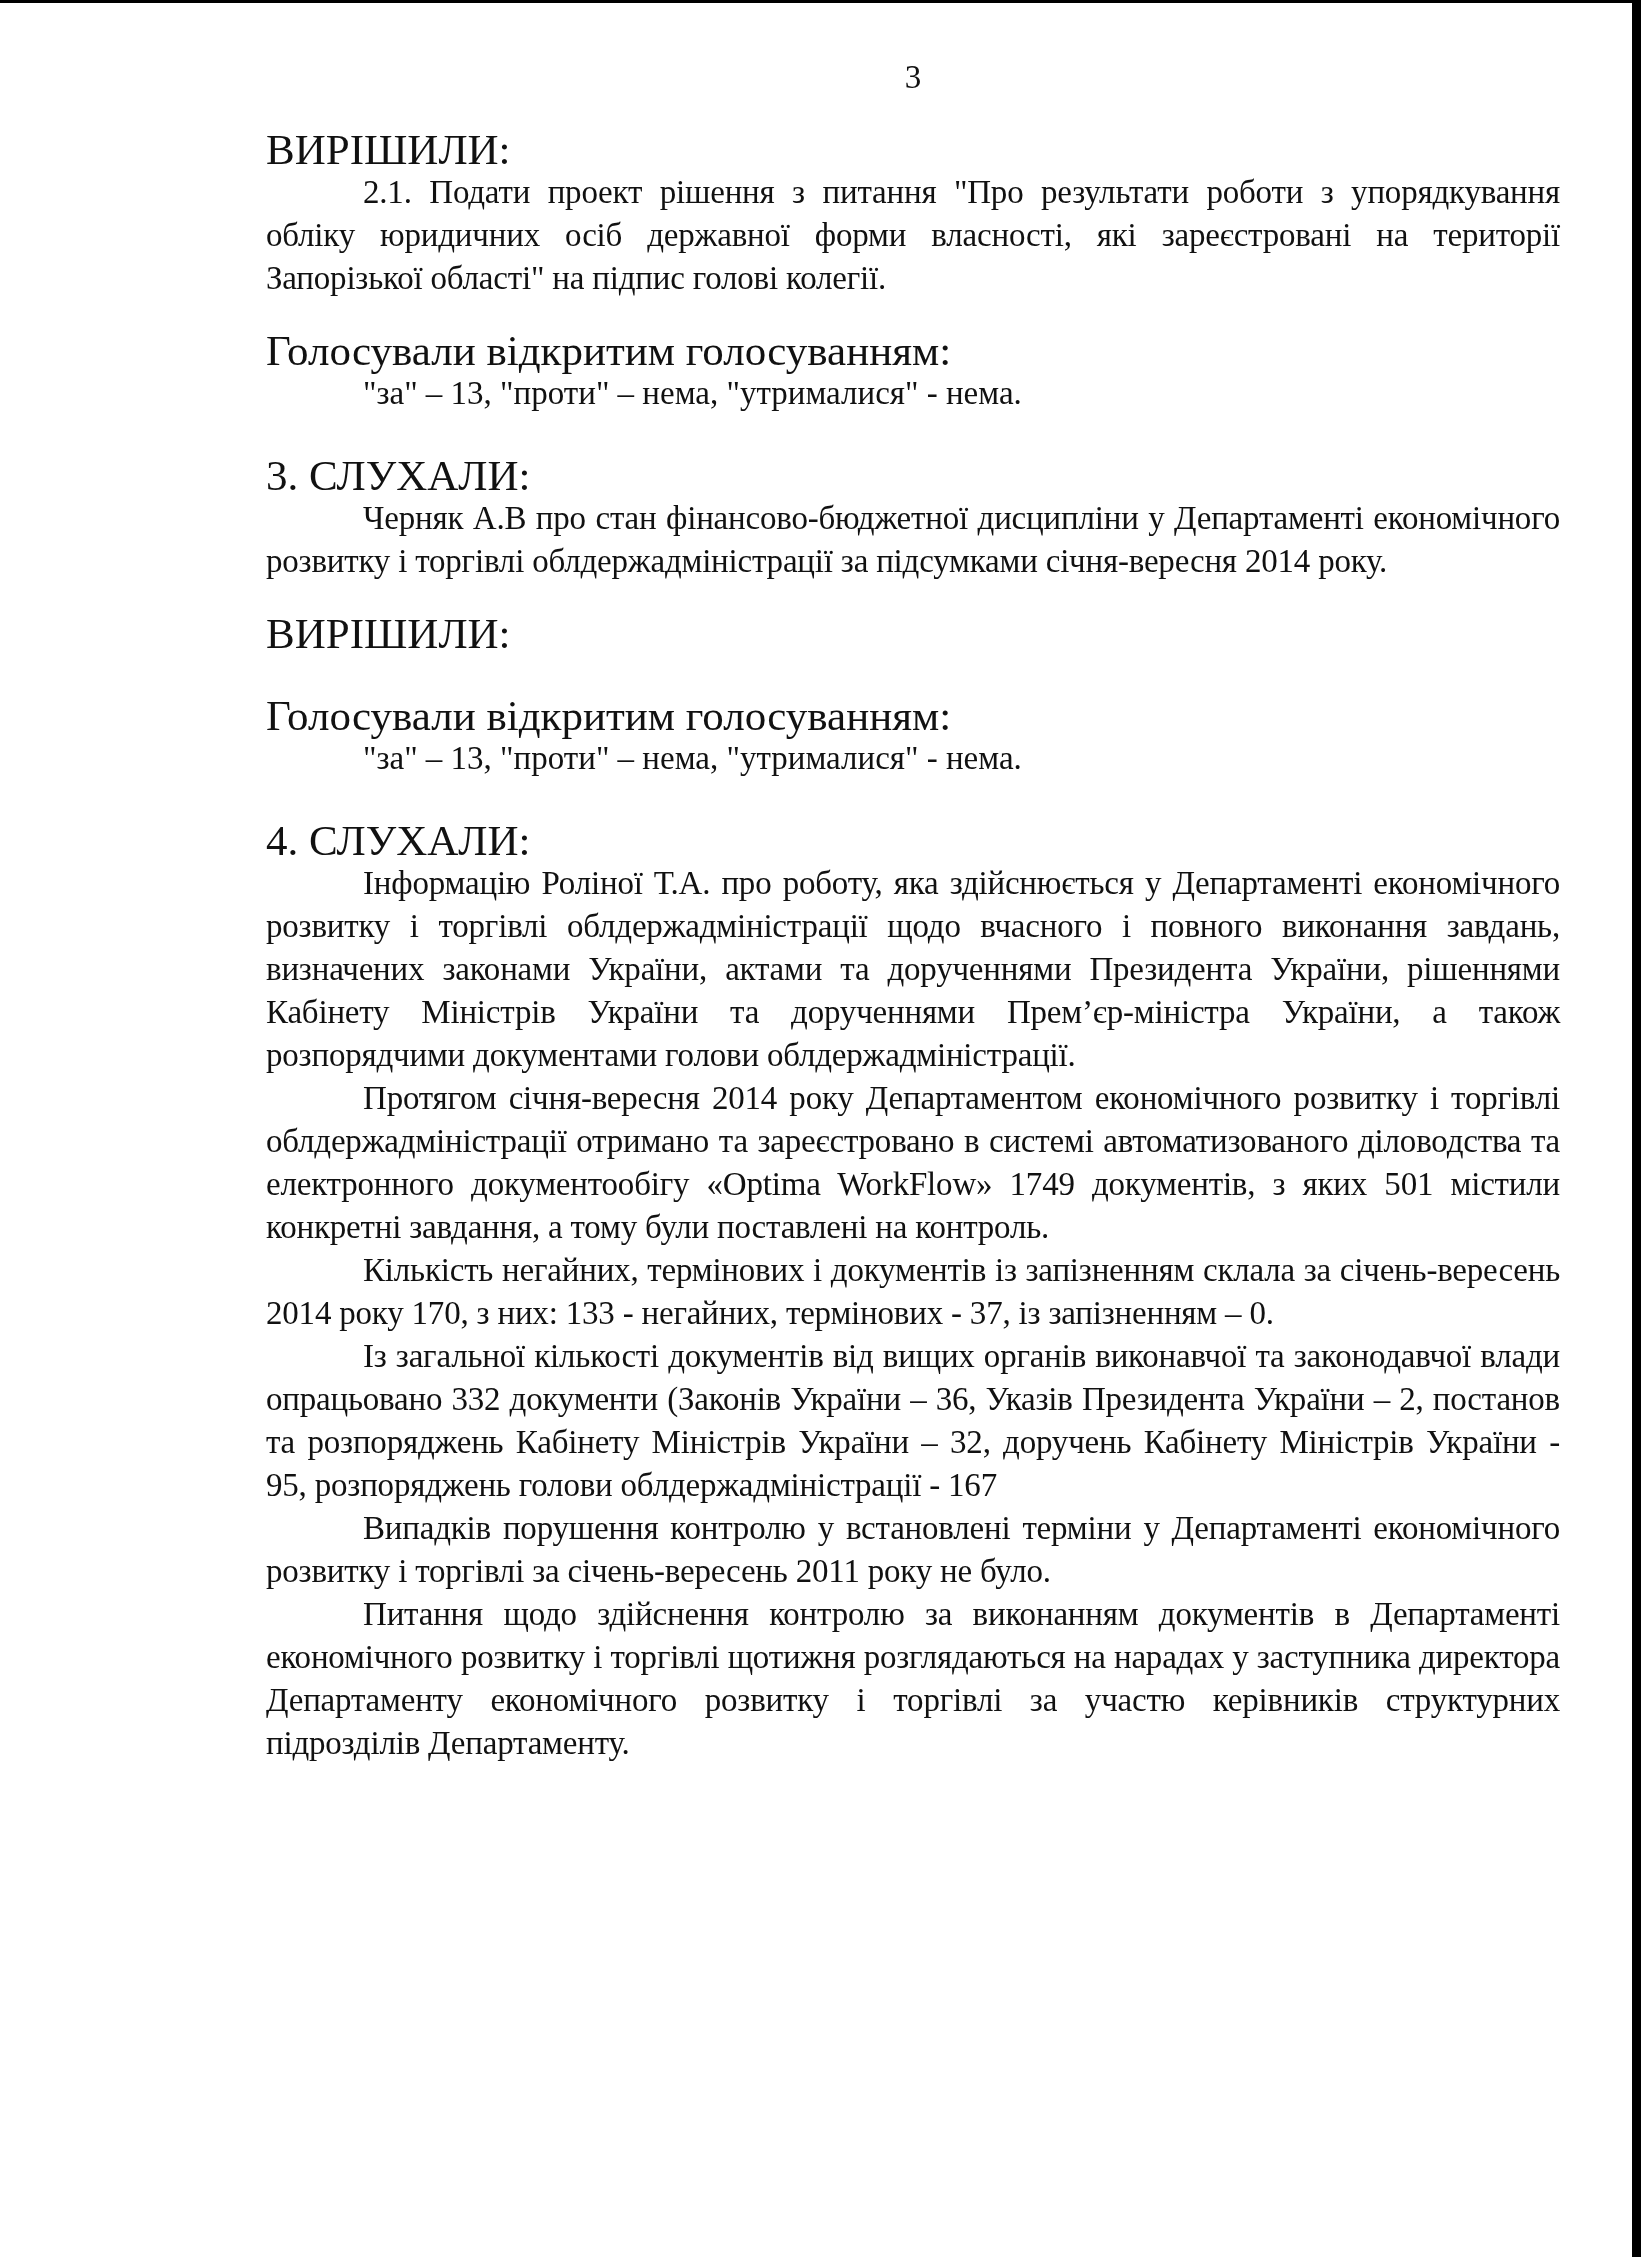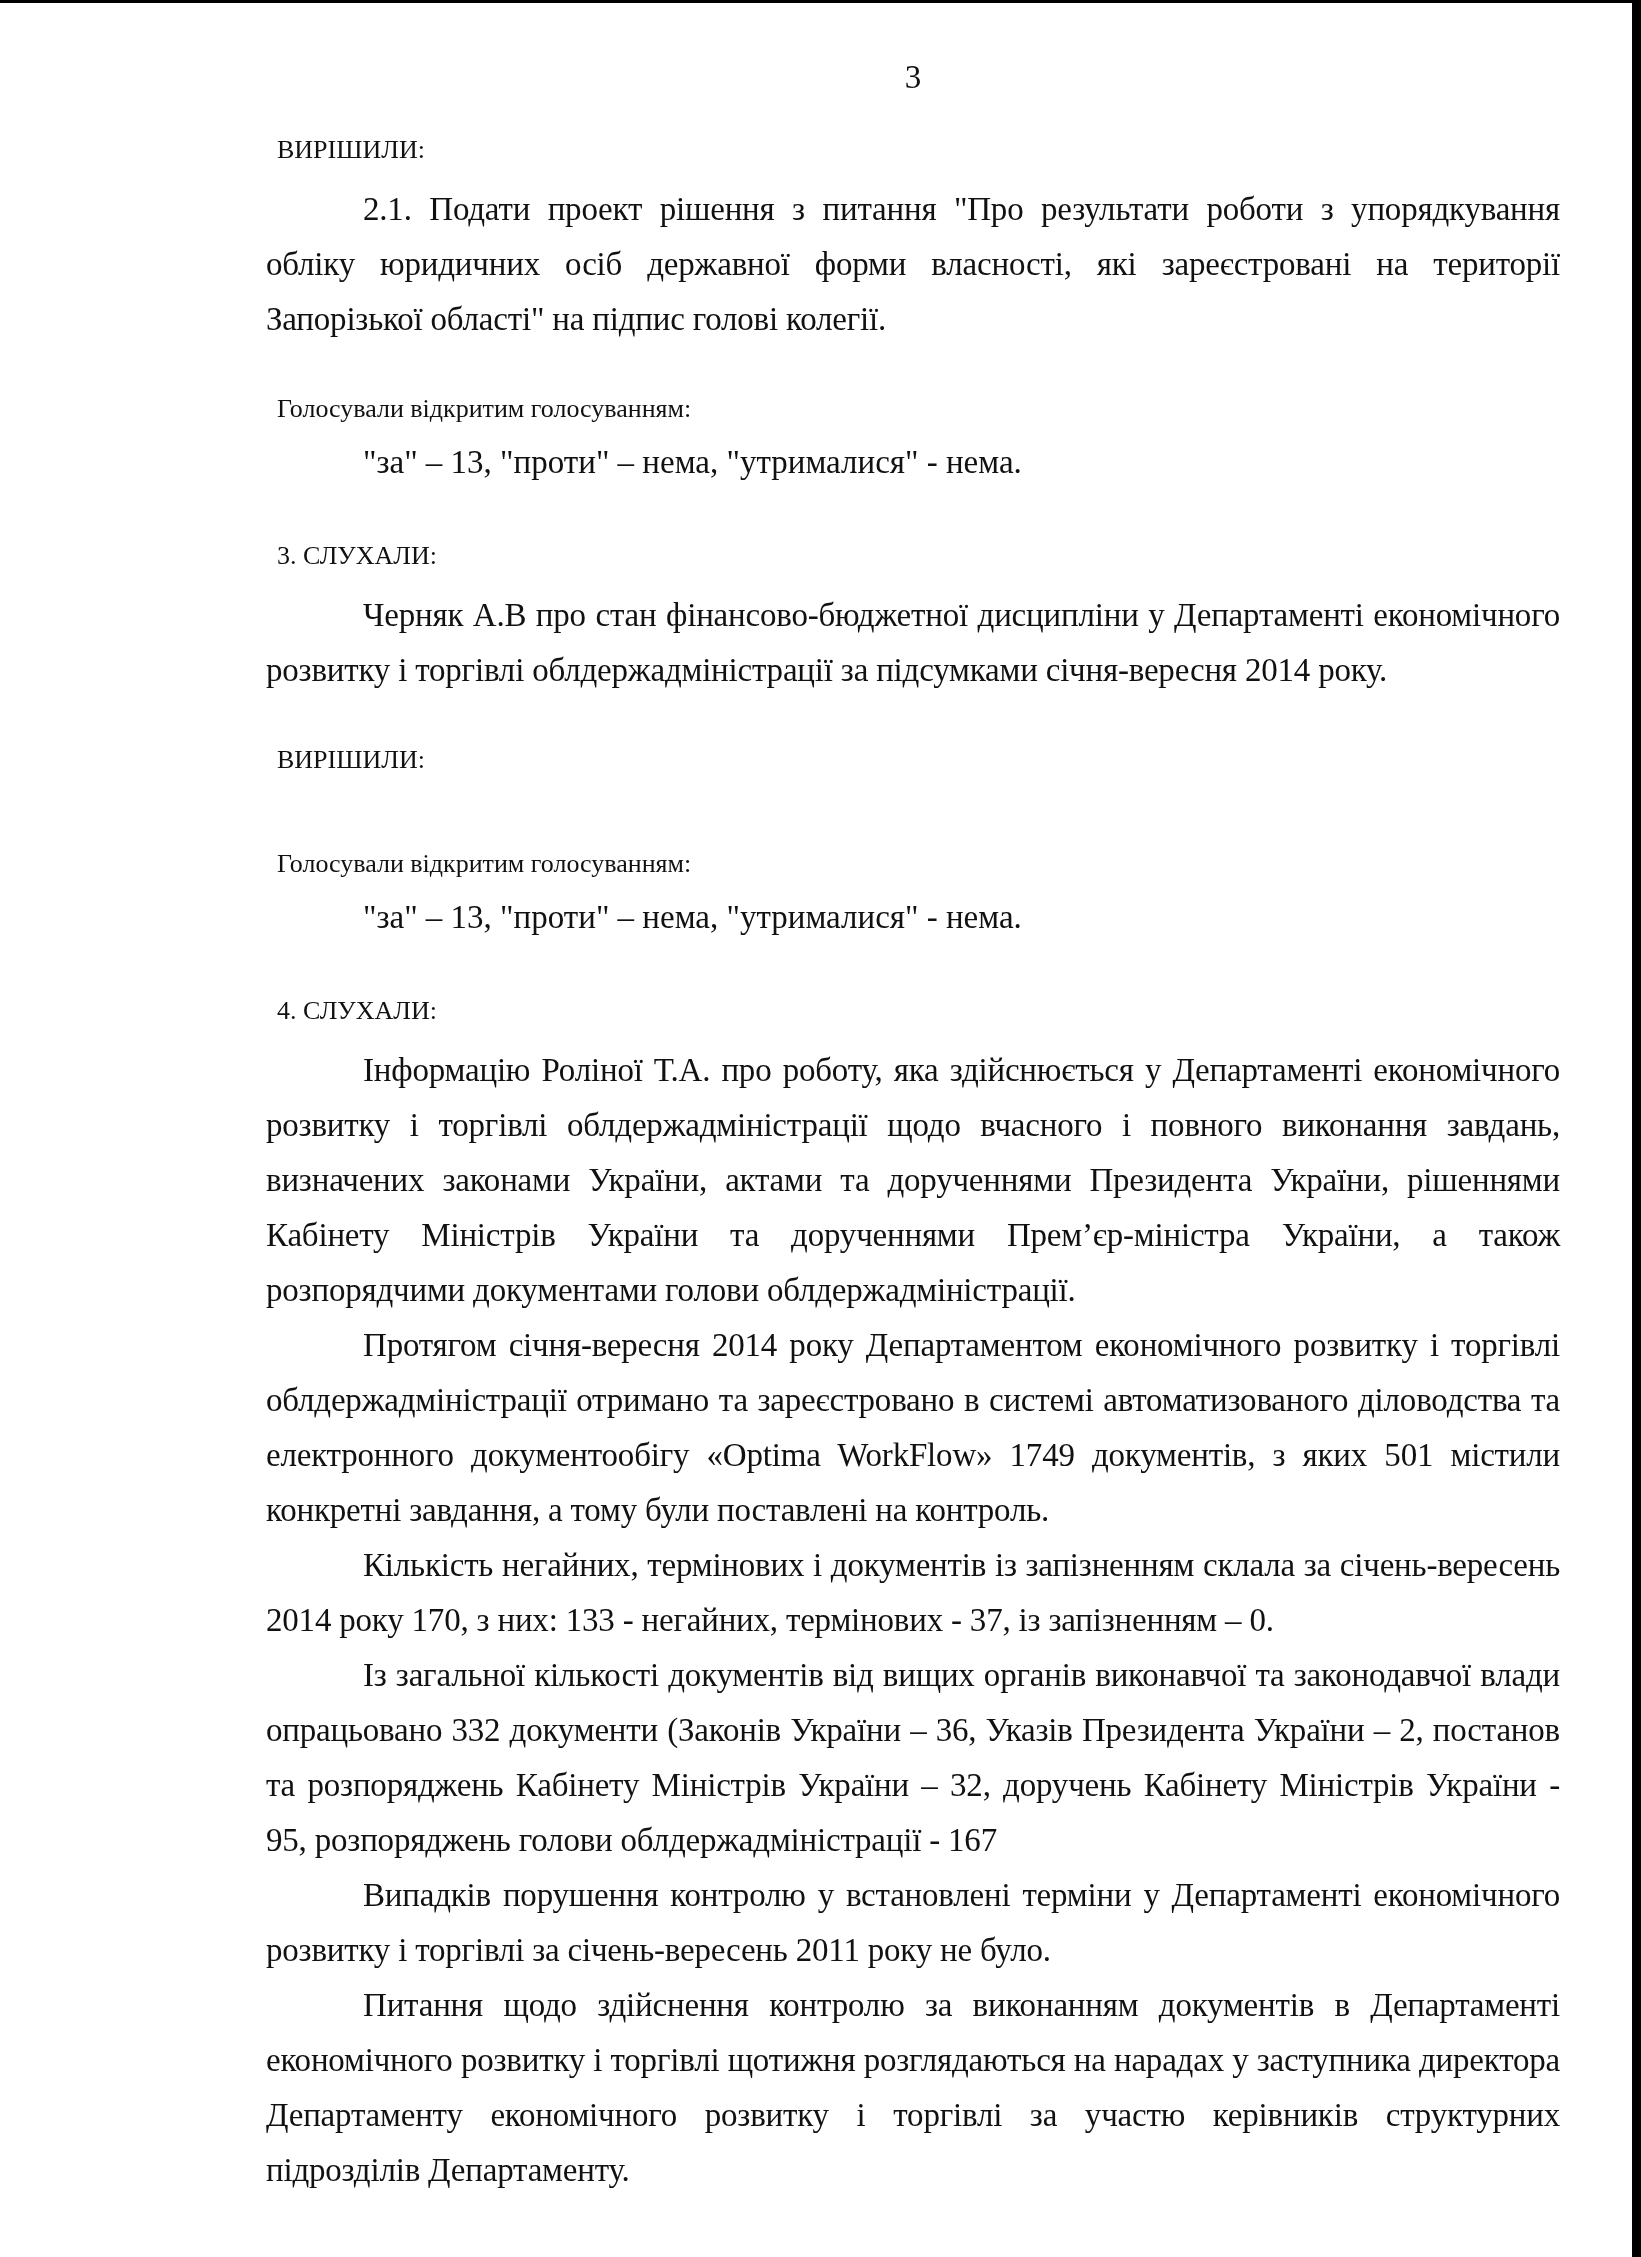--- a/index.html
+++ b/index.html
@@ -36,27 +36,27 @@
     .page-number {
       text-align: center;
       font-size: 33px;
       line-height: 39px;
       margin-left: 261px;
       margin-right: 261px;
       width: 772px;
       margin-bottom: 31px;
     }
     .heading {
-      font-size: 26px;
+      font-size: 43px;
       line-height: 43px;
-      margin: 11px;
+      margin: 0;
     }
     .para {
       font-size: 33px;
-      line-height: 55px;
+      line-height: 43px;
       text-align: justify;
       text-indent: 97px;
       margin: 0;
       letter-spacing: -0.2px;
     }
     .vote-line {
       font-size: 33px;
       line-height: 43px;
       padding-left: 97px;
       margin: 0;

